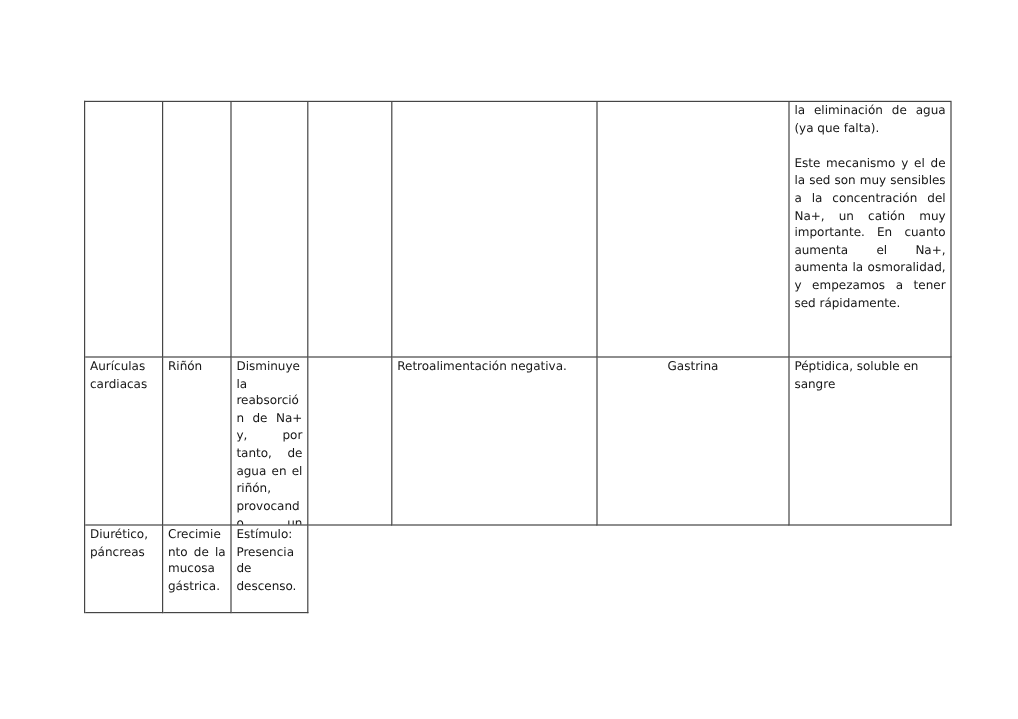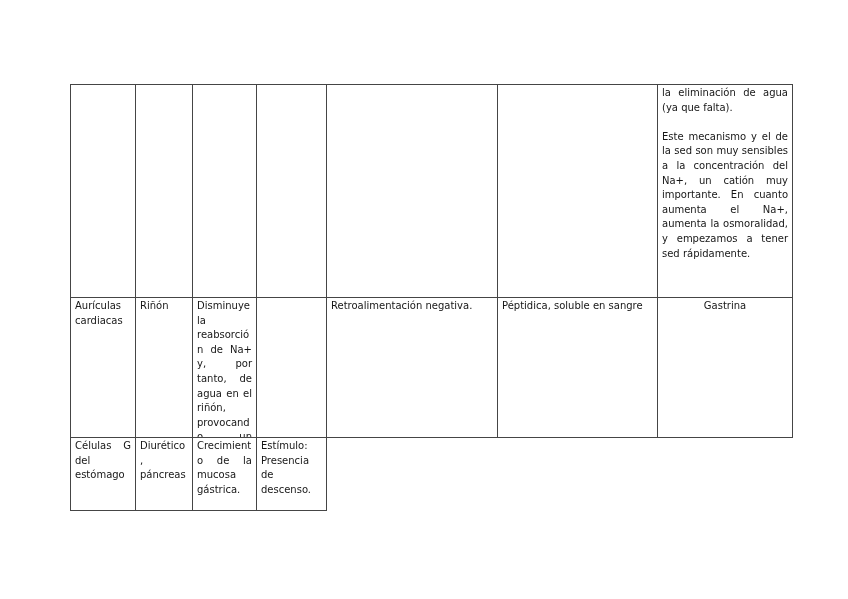--- a/index.html
+++ b/index.html
@@ -55,23 +55,22 @@
     <div class="cell jst">la eliminación de agua (ya que falta).
 
 Este mecanismo y el de la sed son muy sensibles a la concentración del Na+, un catión muy importante. En cuanto aumenta el Na+, aumenta la osmoralidad, y empezamos a tener sed rápidamente.</div>
 
     <div class="cell">Aurículas cardiacas</div>
     <div class="cell">Riñón</div>
     <div class="cell jst">Disminuye la reabsorción de Na+ y, por tanto, de agua en el riñón, provocando un descenso de la volemia y la Pa cuando se necesita.</div>
     <div class="cell"></div>
     <div class="cell">Retroalimentación negativa.</div>
 
+    <div class="cell ctr">Gastrina</div>
     <div class="cell">Péptidica, soluble en sangre</div>
-    <div class="cell ctr">Gastrina</div>
-    <div class="cell jst">Células G del estómago</div>
     <div class="cell">Diurético, páncreas</div>
     <div class="cell jst">Crecimiento de la mucosa gástrica.
 
 Gastrina la secreción de insulina por las células</div>
     <div class="cell jst">Estímulo: Presencia de descenso.
 
 Retroalimentación negativa.</div>
 
   </div>
 </div>

